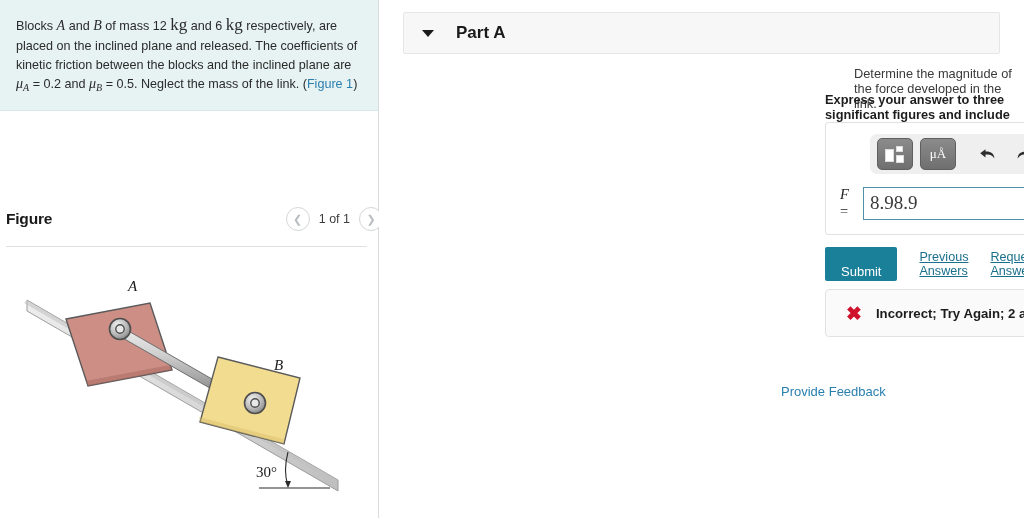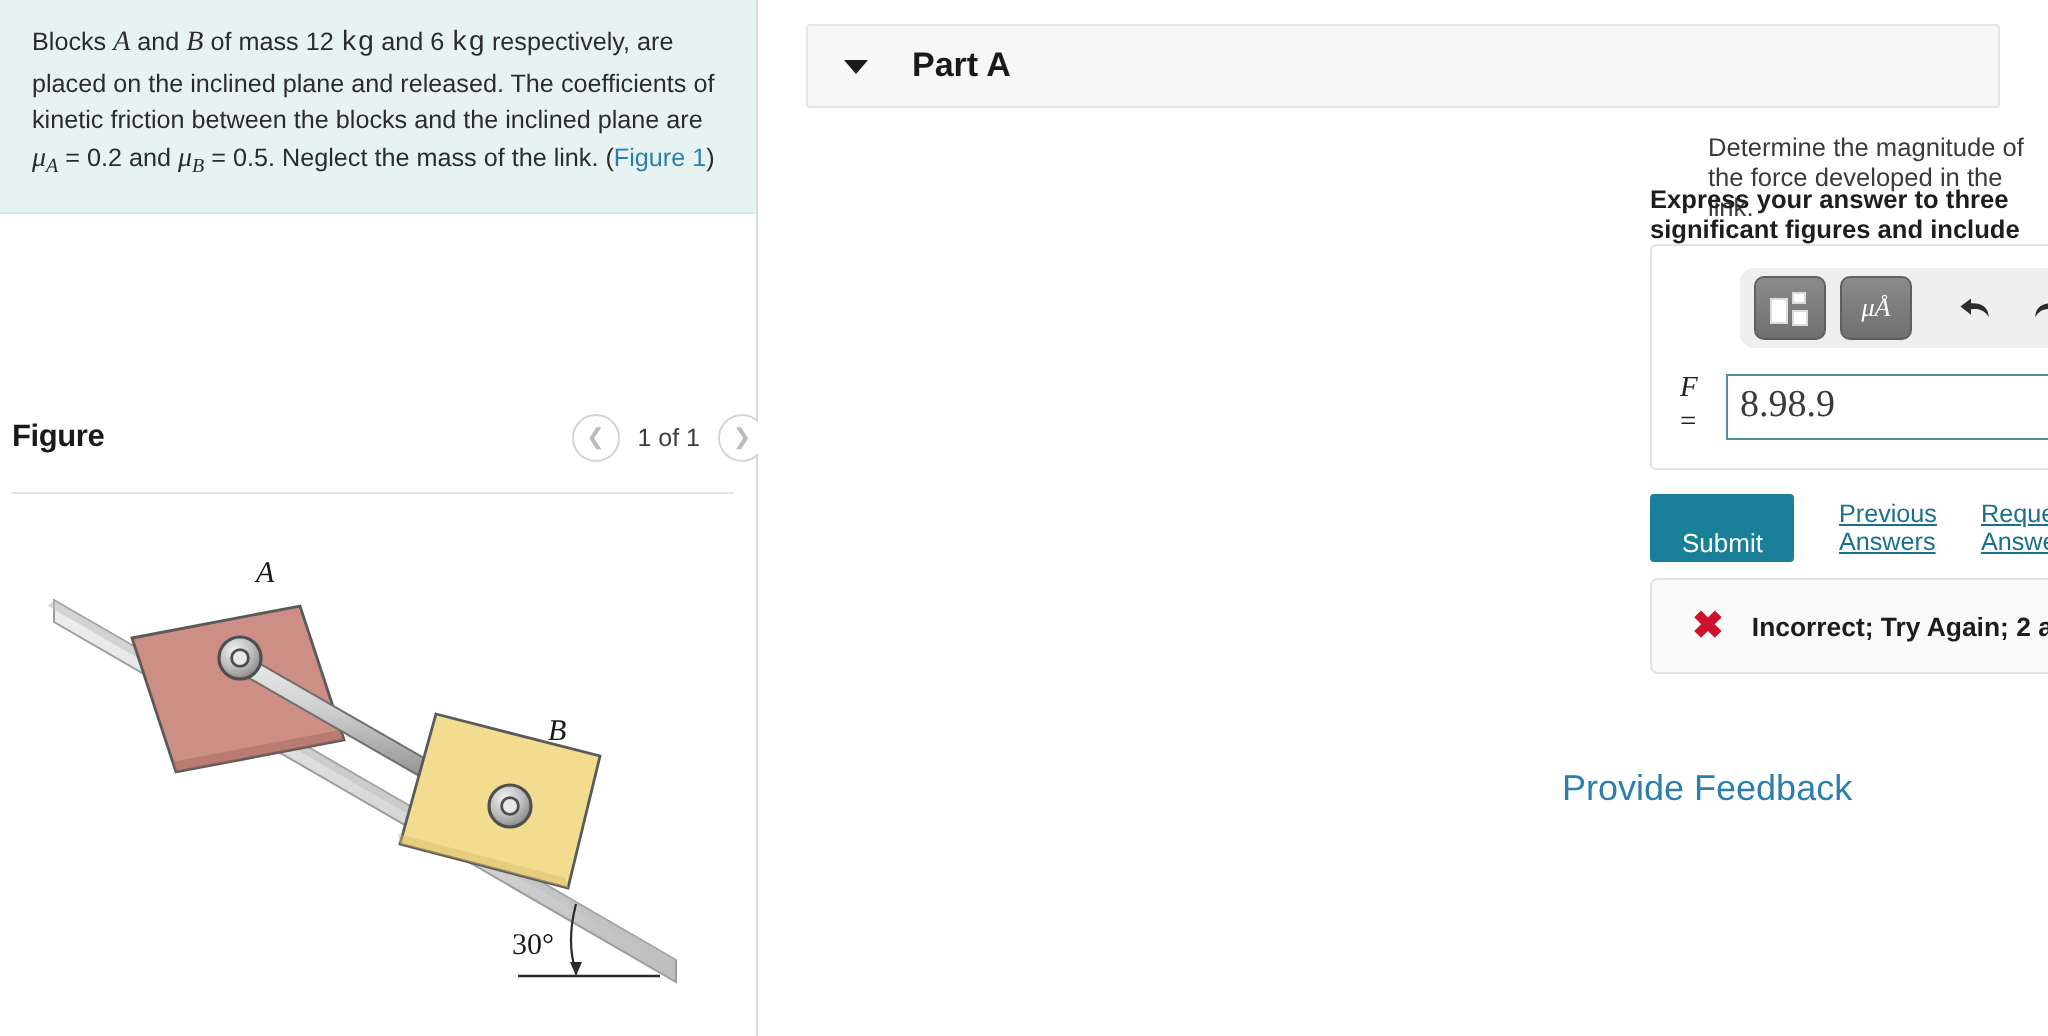--- a/index.html
+++ b/index.html
@@ -23,21 +23,21 @@
     background:#e6f3f2;
     border-bottom:1px solid #d5e7e6;
     padding:12px 16px 14px 16px;
     box-sizing:border-box;
   }
   .problem-text{
     font-size:12.6px;line-height:1.48;color:#2b2b2b;
   }
   .mathvar{font-family:"Liberation Serif", serif;font-style:italic;font-size:14px;}
   .mathsub{font-family:"Liberation Serif", serif;font-style:italic;font-size:10px;vertical-align:-3px;}
-  .unit-serif{font-family:Liberation Mono, monospace;font-style:normal;font-size:14px;}
+  .unit-serif{font-family:Liberation Serif, serif;font-style:normal;font-size:17px;}
   .figlink{color:#2a7faf;text-decoration:none;}
 
   .figure-header{
     position:absolute;top:207px;left:0;width:403px;
     box-sizing:border-box;padding:0 20px 0 6px;
     display:flex;align-items:center;
   }
   .figure-title{
     font-size:15.5px;font-weight:bold;color:#1a1a1a;
     letter-spacing:-0.2px;
@@ -94,21 +94,21 @@
     background:#efefef;border-radius:7px;
     display:flex;align-items:center;
   }
   .tb-btn{
     width:34px;height:30px;margin-left:7px;border-radius:5px;
     background:linear-gradient(#8b8b8b,#6f6f6f);
     border:1px solid #5f5f5f;
     display:flex;align-items:center;justify-content:center;
     cursor:pointer;position:relative;
   }
-  .tb-icon-label{color:#fff;font-size:13px;font-family:"Liberation Serif",serif;font-style:italic;}
+  .tb-icon-label{color:#fff;font-size:13px;font-family:"Liberation Serif",serif;}
   .tpl-grid{position:relative;width:20px;height:17px;}
   .tpl-grid i{position:absolute;background:#fff;border:1px solid #dcdcdc;box-sizing:border-box;display:block;}
   .tpl-a{left:0;top:3px;width:9px;height:13px;}
   .tpl-b{left:11px;top:0;width:7px;height:6px;}
   .tpl-c{left:11px;top:9px;width:8px;height:8px;}
 
   .tb-ico{
     width:30px;height:26px;margin-left:7px;
     display:flex;align-items:center;justify-content:center;
     color:#2d2d2d;cursor:pointer;font-size:16px;
@@ -151,21 +151,21 @@
     border:1px solid #e2e2e2;border-radius:4px;background:#fafafa;
     box-sizing:border-box;display:flex;align-items:center;
   }
   .xmark{
     margin-left:20px;color:#d0112b;font-size:19px;font-weight:bold;line-height:1;
   }
   .fb-text{margin-left:14px;font-size:13.2px;font-weight:bold;color:#1c1c1c;}
 
   .feedback-link{
     position:absolute;top:384px;left:402px;
-    color:#2a7faf;font-size:18px;cursor:pointer;
+    color:#2a7faf;font-size:13px;cursor:pointer;
   }
 </style>
 </head>
 <body>
 
 <div class="app">
 
   <div class="left-panel">
 
     <div class="problem-box">

